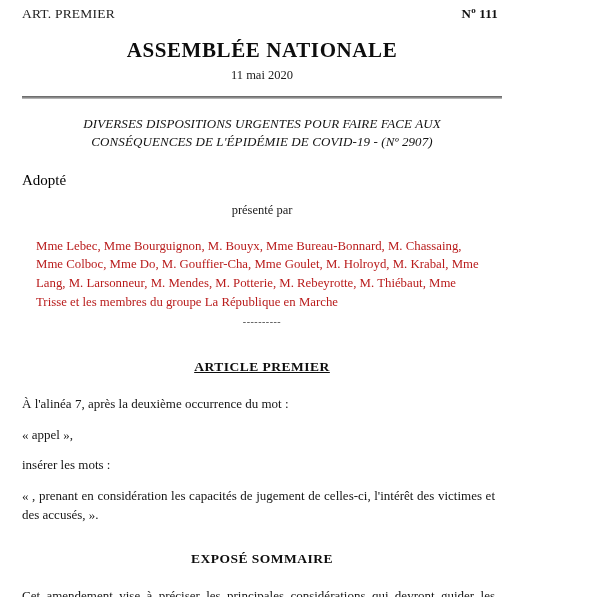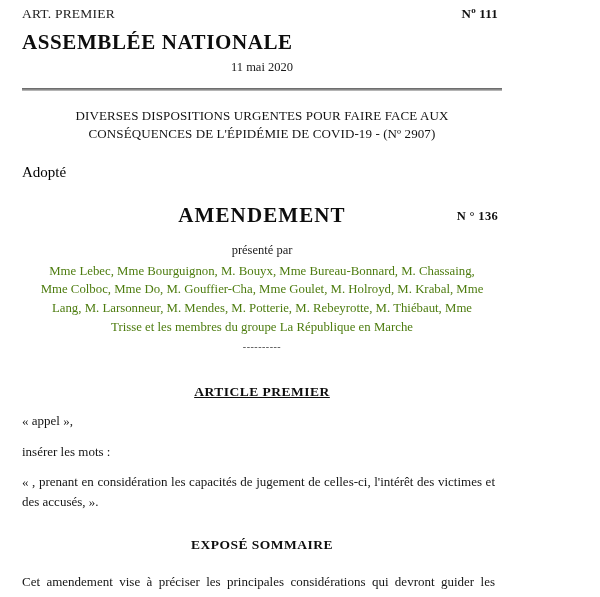--- a/index.html
+++ b/index.html
@@ -43,24 +43,25 @@
     padding-right: 4px;
   }
   .num-top sup {
     font-size: 9px;
     vertical-align: super;
     line-height: 0;
   }
 
   
   .institution {
+    text-align: center;
     font-size: 21px;
     font-weight: bold;
     letter-spacing: 0.6px;
-    margin-top: 8px;
+    margin-top: 16px;
     color: #0d0d0d;
   }
   .date {
     text-align: center;
     font-size: 12.5px;
     margin-top: 5px;
     color: #1a1a1a;
   }
 
   
@@ -74,20 +75,21 @@
   }
 
   
   .bill-title {
     text-align: center;
     font-size: 13px;
     line-height: 1.42;
     margin: 16px 34px 0 34px;
     letter-spacing: 0.1px;
     color: #131313;
+    font-style: italic;
   }
 
   
   .adopte {
     font-size: 15px;
     margin-top: 20px;
     color: #000000;
   }
 
   
@@ -114,25 +116,24 @@
   }
 
   
   .presented {
     text-align: center;
     font-size: 12.5px;
     margin-top: 14px;
     color: #1a1a1a;
   }
   .authors {
-    text-align: center;
     font-size: 12.8px;
     line-height: 1.45;
-    margin: 4px 14px 0 14px;
-    color: #4d7c0f;
+    margin: 19px 14px 0 14px;
+    color: #b91c1c;
   }
   .dashes {
     text-align: center;
     font-size: 10px;
     letter-spacing: 0.5px;
     margin-top: 5px;
     color: #444;
   }
 
   
@@ -172,31 +173,28 @@
 
   <div class="institution">ASSEMBLÉE NATIONALE</div>
   <div class="date">11 mai 2020</div>
 
   <div class="rule"></div>
 
   <div class="bill-title">DIVERSES DISPOSITIONS URGENTES POUR FAIRE FACE AUX CONSÉQUENCES DE L'ÉPIDÉMIE DE COVID-19 - (Nº 2907)</div>
 
   <div class="adopte">Adopté</div>
 
-  <div class="amend-row">
-    <div class="amend-title">AMENDEMENT</div>
-    <div class="num-side">N ° 136</div>
-  </div>
 
   <div class="presented">présenté par</div>
   <div class="authors">Mme Lebec, Mme Bourguignon, M. Bouyx, Mme Bureau-Bonnard, M. Chassaing, Mme Colboc, Mme Do, M. Gouffier-Cha, Mme Goulet, M. Holroyd, M. Krabal, Mme Lang, M. Larsonneur, M. Mendes, M. Potterie, M. Rebeyrotte, M. Thiébaut, Mme Trisse et les membres du groupe La République en Marche</div>
   <div class="dashes">----------</div>
 
   <div class="section-heading sh-article">ARTICLE PREMIER</div>
 
+  <p class="para p-gap-lg">À l'alinéa 7, après la deuxième occurrence du mot :</p>
   <p class="para p-gap-md">« appel »,</p>
   <p class="para p-gap-md">insérer les mots :</p>
   <p class="para p-gap-md justified">« , prenant en considération les capacités de jugement de celles-ci, l'intérêt des victimes et des accusés, ».</p>
 
   <div class="section-heading sh-expose">EXPOSÉ SOMMAIRE</div>
 
   <p class="para p-gap-lg justified">Cet amendement vise à préciser les principales considérations qui devront guider les modifications de désignation des cours d'assises devant statuer en appel, à la suite des fortes perturbations des juridictions liées à la crise sanitaire.</p>
 
 </div>
 

